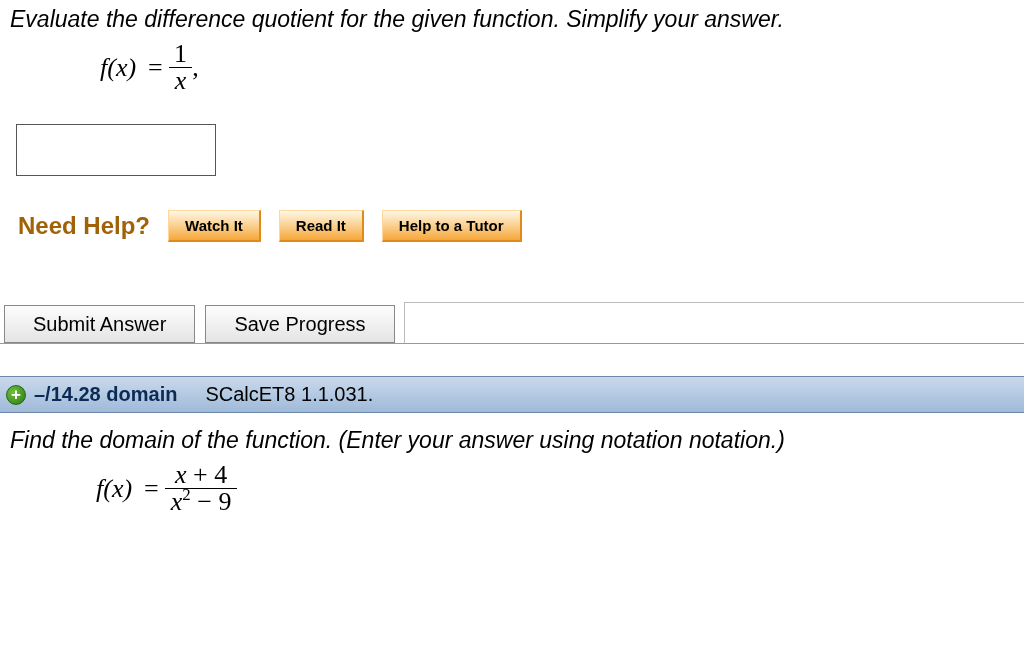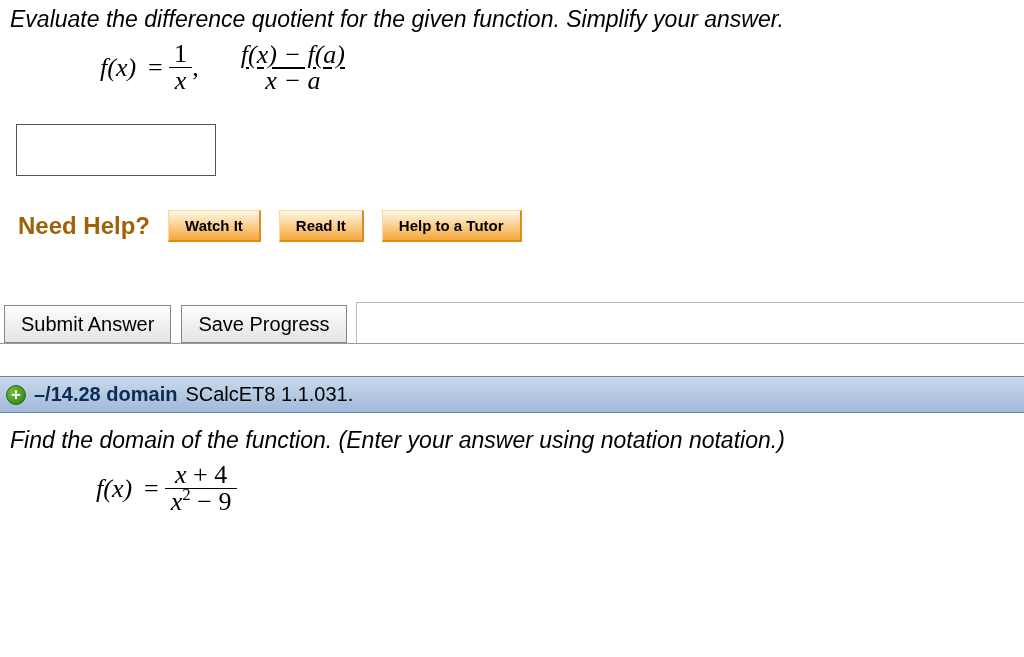--- a/index.html
+++ b/index.html
@@ -89,21 +89,21 @@
     border-bottom: 1px solid #999;
     padding-left: 4px;
     column-gap: 10px;
     padding-bottom:0;
   }
   .graybtn {
     border: 1px solid #888;
     background: linear-gradient(#fdfdfd, #e4e4e4);
     font-family: Verdana, Arial, sans-serif;
     font-size: 20px;
-    padding: 6px 16px;
+    padding: 6px 28px;
     cursor: pointer;
     line-height: 1.2;
   }
   .tabspacer {
     flex: 1;
     height: 40px;
     border-left: 1px solid #bbb;
     border-top: 1px solid #bbb;
     background: #fff;
     margin-left: -1px;
@@ -127,21 +127,21 @@
     border: 1px solid #246a10;
     display: inline-flex;
     align-items: center;
     justify-content: center;
     color: #fff;
     font-weight: bold;
     font-size: 17px;
     line-height: 1;
   }
   .points { font-weight: bold; color: #0b2b55; }
-  .qid { margin-left: 0; }
+  .qid { margin-left: 20px; }
   .q2 {
     padding: 14px 10px 4px 10px;
   }
   .mathrow2 {
     display: flex;
     align-items: center;
     font-family: "Times New Roman", serif;
     font-style: italic;
     font-size: 26px;
     margin-left: 86px;
@@ -157,24 +157,20 @@
 
   <div class="mathrow">
     <span class="fx">f(x)</span>
     <span class="eq">=</span>
     <span class="frac">
       <span class="num upright">1</span>
       <span class="den">x</span>
     </span>
     <span class="comma">,</span>
     <span class="gap"></span>
-    <span class="frac">
-      <span class="num u" style="text-decoration:underline; text-underline-offset:4px;">f(x) − f(a)</span>
-      <span class="den" style="border-top:none;">x − a</span>
-    </span>
   </div>
 
   <input type="text" class="answer-box" style="">
 
   <div class="help-row">
     <span class="need-help">Need Help?</span>
     <button class="wbtn">Watch It</button>
     <button class="wbtn">Read It</button>
     <button class="wbtn">Help to a Tutor</button>
   </div>

